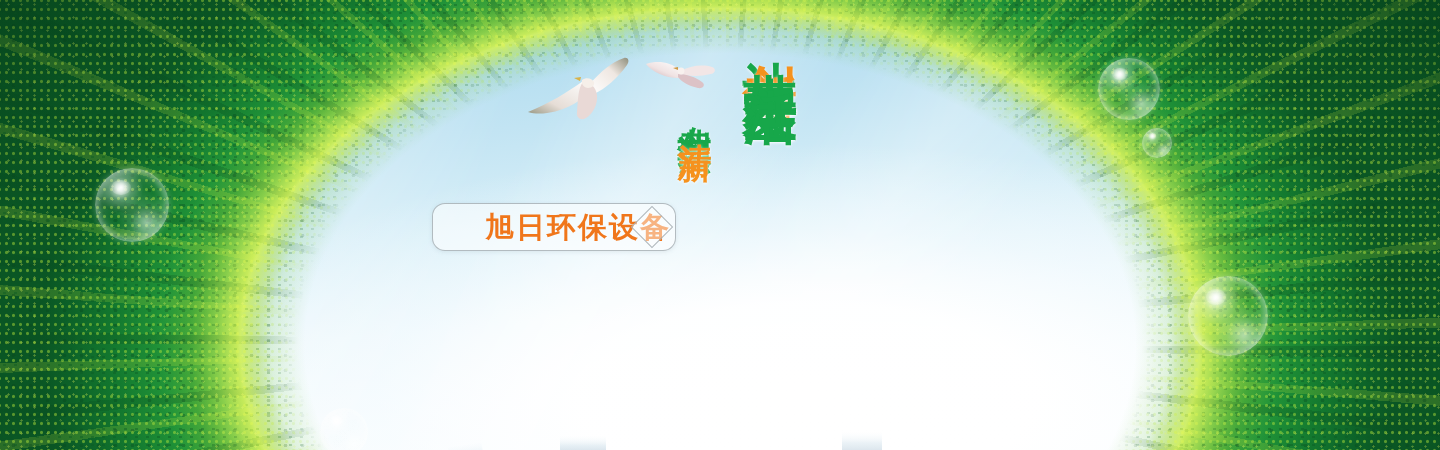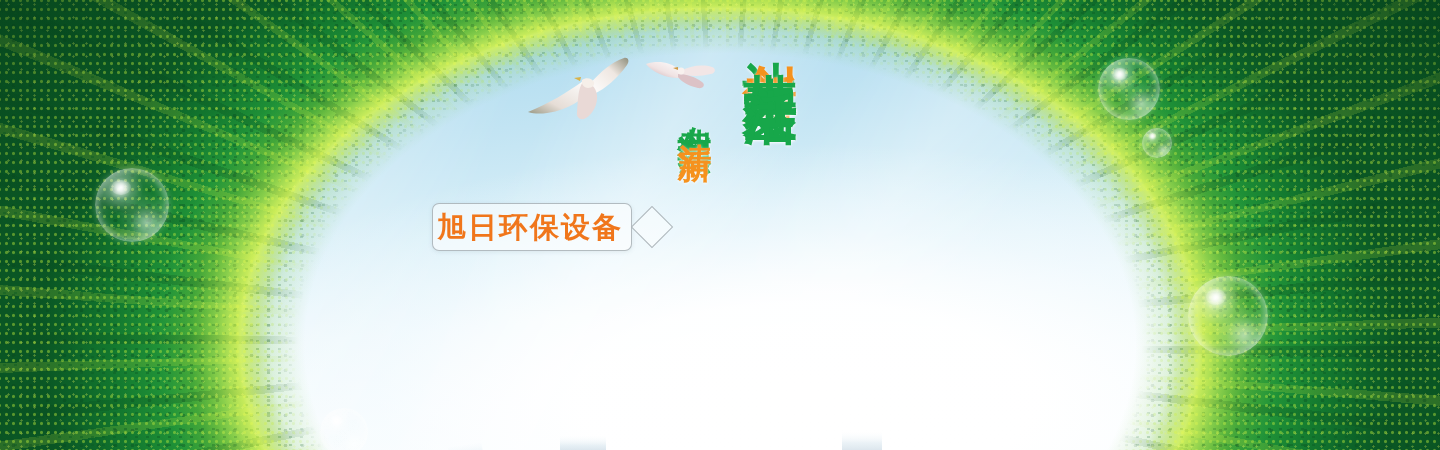--- a/index.html
+++ b/index.html
@@ -166,28 +166,28 @@
     white-space:nowrap;
     text-shadow:0 1px 3px rgba(255,255,255,.85);
   }
   .sub-green{ color:#18a74b; }
   .sub-orange{ color:#f5921e; }
 
   
   .brand{
     position:absolute;
     left:432px; top:203px;
-    width:200px; height:48px;
+    width:244px; height:48px;
     border:1px solid rgba(150,160,165,.70);
-    border-radius:7px;
+    border-radius:13px;
     background:rgba(255,255,255,.55);
     box-shadow:0 1px 4px rgba(120,140,150,.16);
     display:flex;
     align-items:center;
-    justify-content:center;
+    justify-content:flex-end;
     box-sizing:border-box;
   }
   .brand-text{
     color:#f0761b;
     font-size:29px;
     font-weight:700;
     letter-spacing:2px;
     line-height:1;
     white-space:nowrap;
     padding-right:4px;

